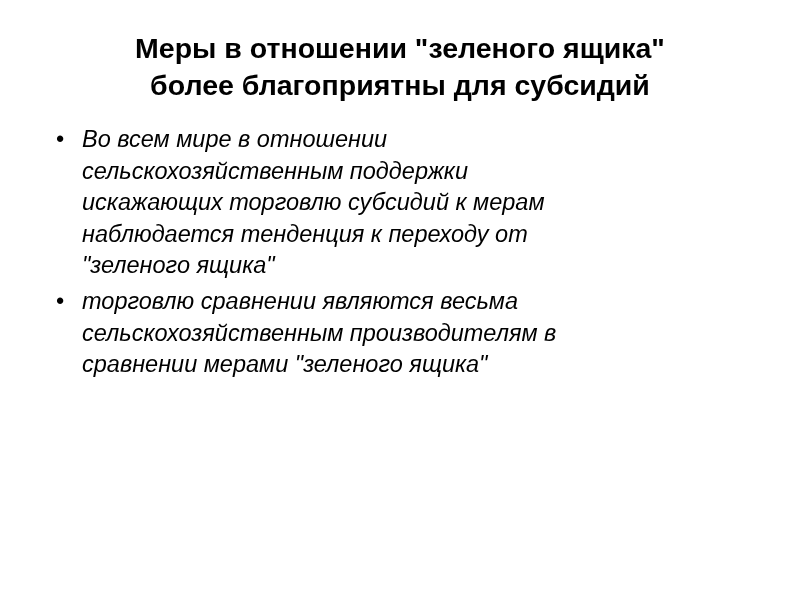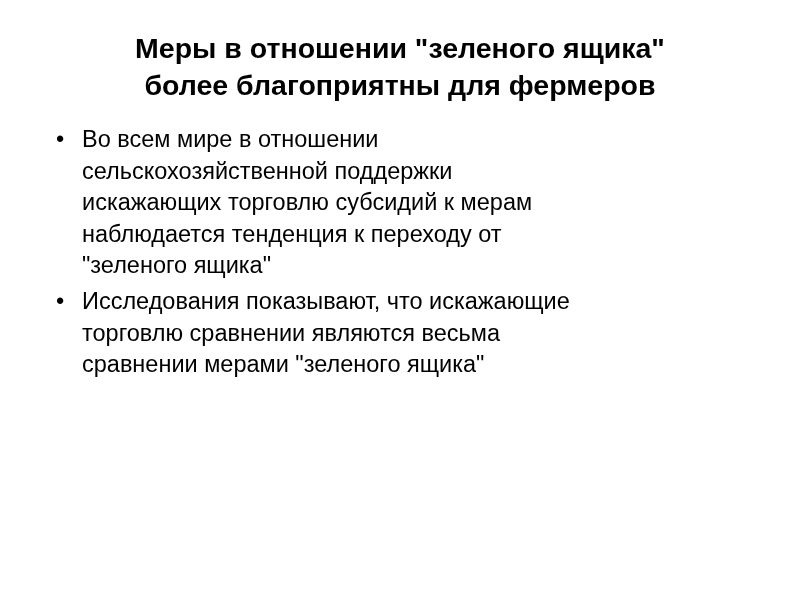--- a/index.html
+++ b/index.html
@@ -49,49 +49,50 @@
   .bullet-item .dot {
     position: absolute;
     left: 12px;
     top: 0;
     font-size: 23.5px;
     line-height: 1.345;
   }
   .bullet-text .line {
     display: block;
     white-space: nowrap;
+    font-style: italic;
   }
 </style>
 </head>
 <body>
 
 <div class="slide">
 
   <h1 class="slide-title">
     <span class="line">Меры в отношении "зеленого ящика"</span>
-    <span class="line">более благоприятны для фермеров</span>
+    <span class="line">более благоприятны для субсидий</span>
   </h1>
 
   <ul class="body-list">
 
     <li class="bullet-item">
       <span class="dot">•</span>
       <span class="bullet-text">
         <span class="line">Во всем мире в отношении</span>
-        <span class="line">сельскохозяйственной поддержки</span>
+        <span class="line">сельскохозяйственным поддержки</span>
         <span class="line">искажающих торговлю субсидий к мерам</span>
         <span class="line">наблюдается тенденция к переходу от</span>
         <span class="line">"зеленого ящика"</span>
       </span>
     </li>
 
     <li class="bullet-item">
       <span class="dot">•</span>
       <span class="bullet-text">
-        <span class="line">Исследования показывают, что искажающие</span>
         <span class="line">торговлю сравнении являются весьма</span>
+        <span class="line">сельскохозяйственным производителям в</span>
         <span class="line">сравнении мерами "зеленого ящика"</span>
       </span>
     </li>
 
   </ul>
 
 </div>
 
 </body></html>

